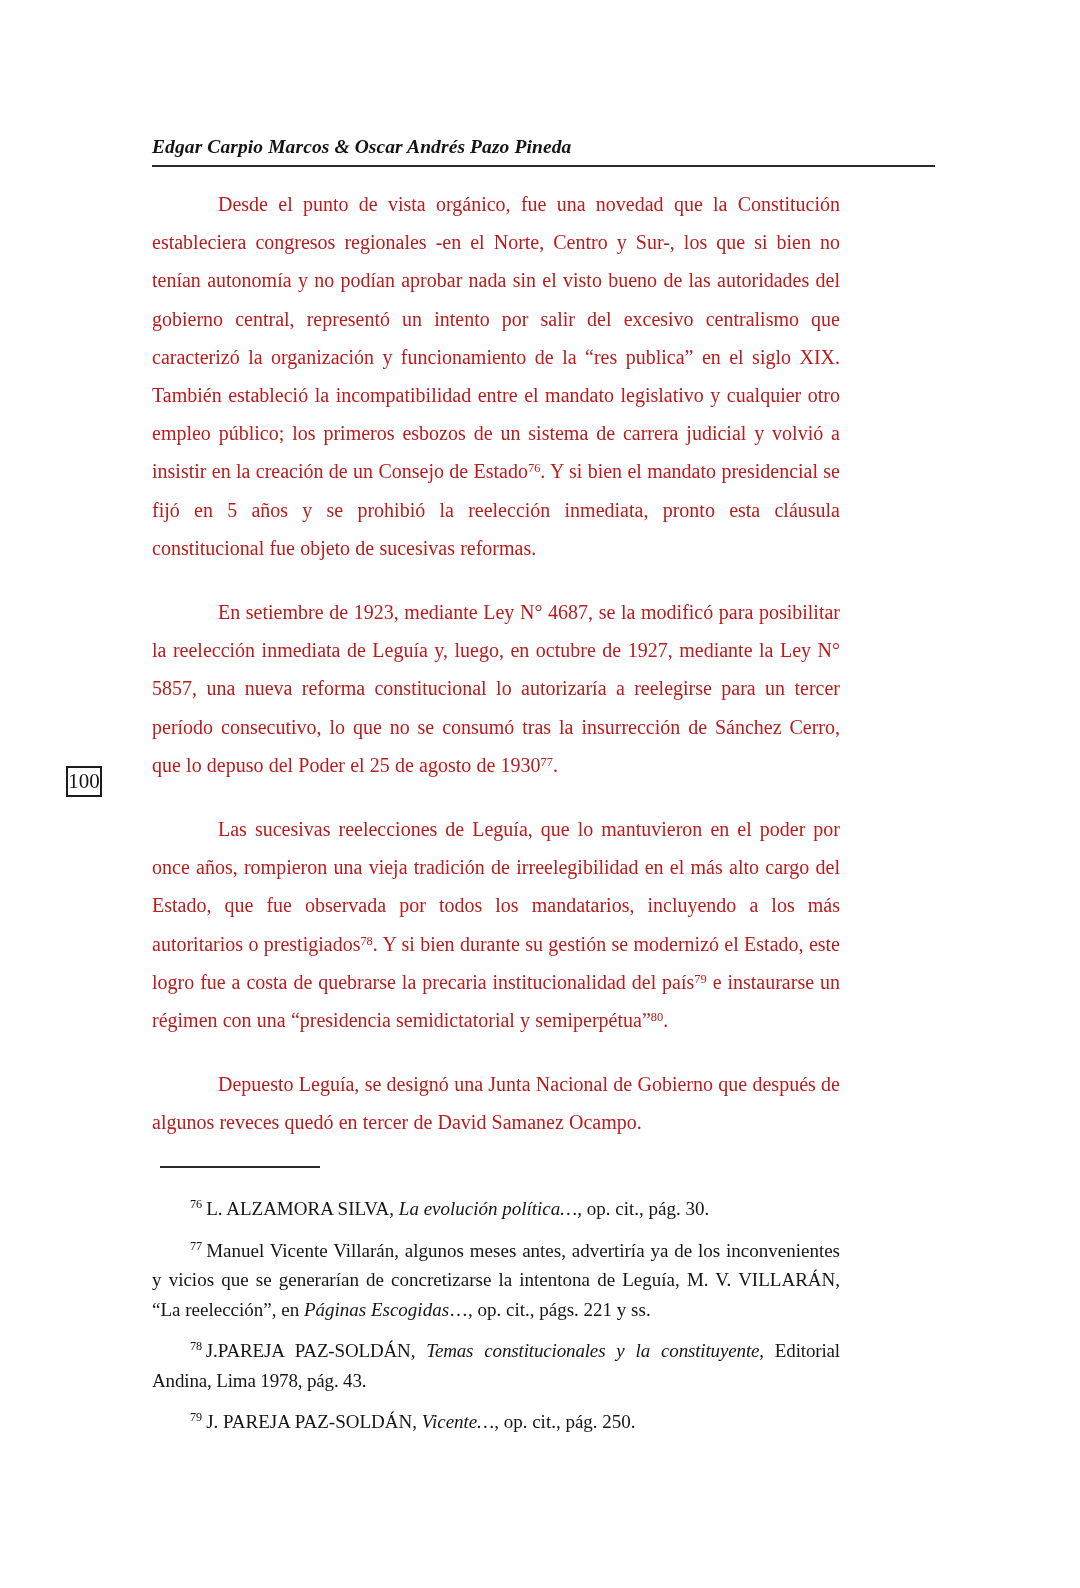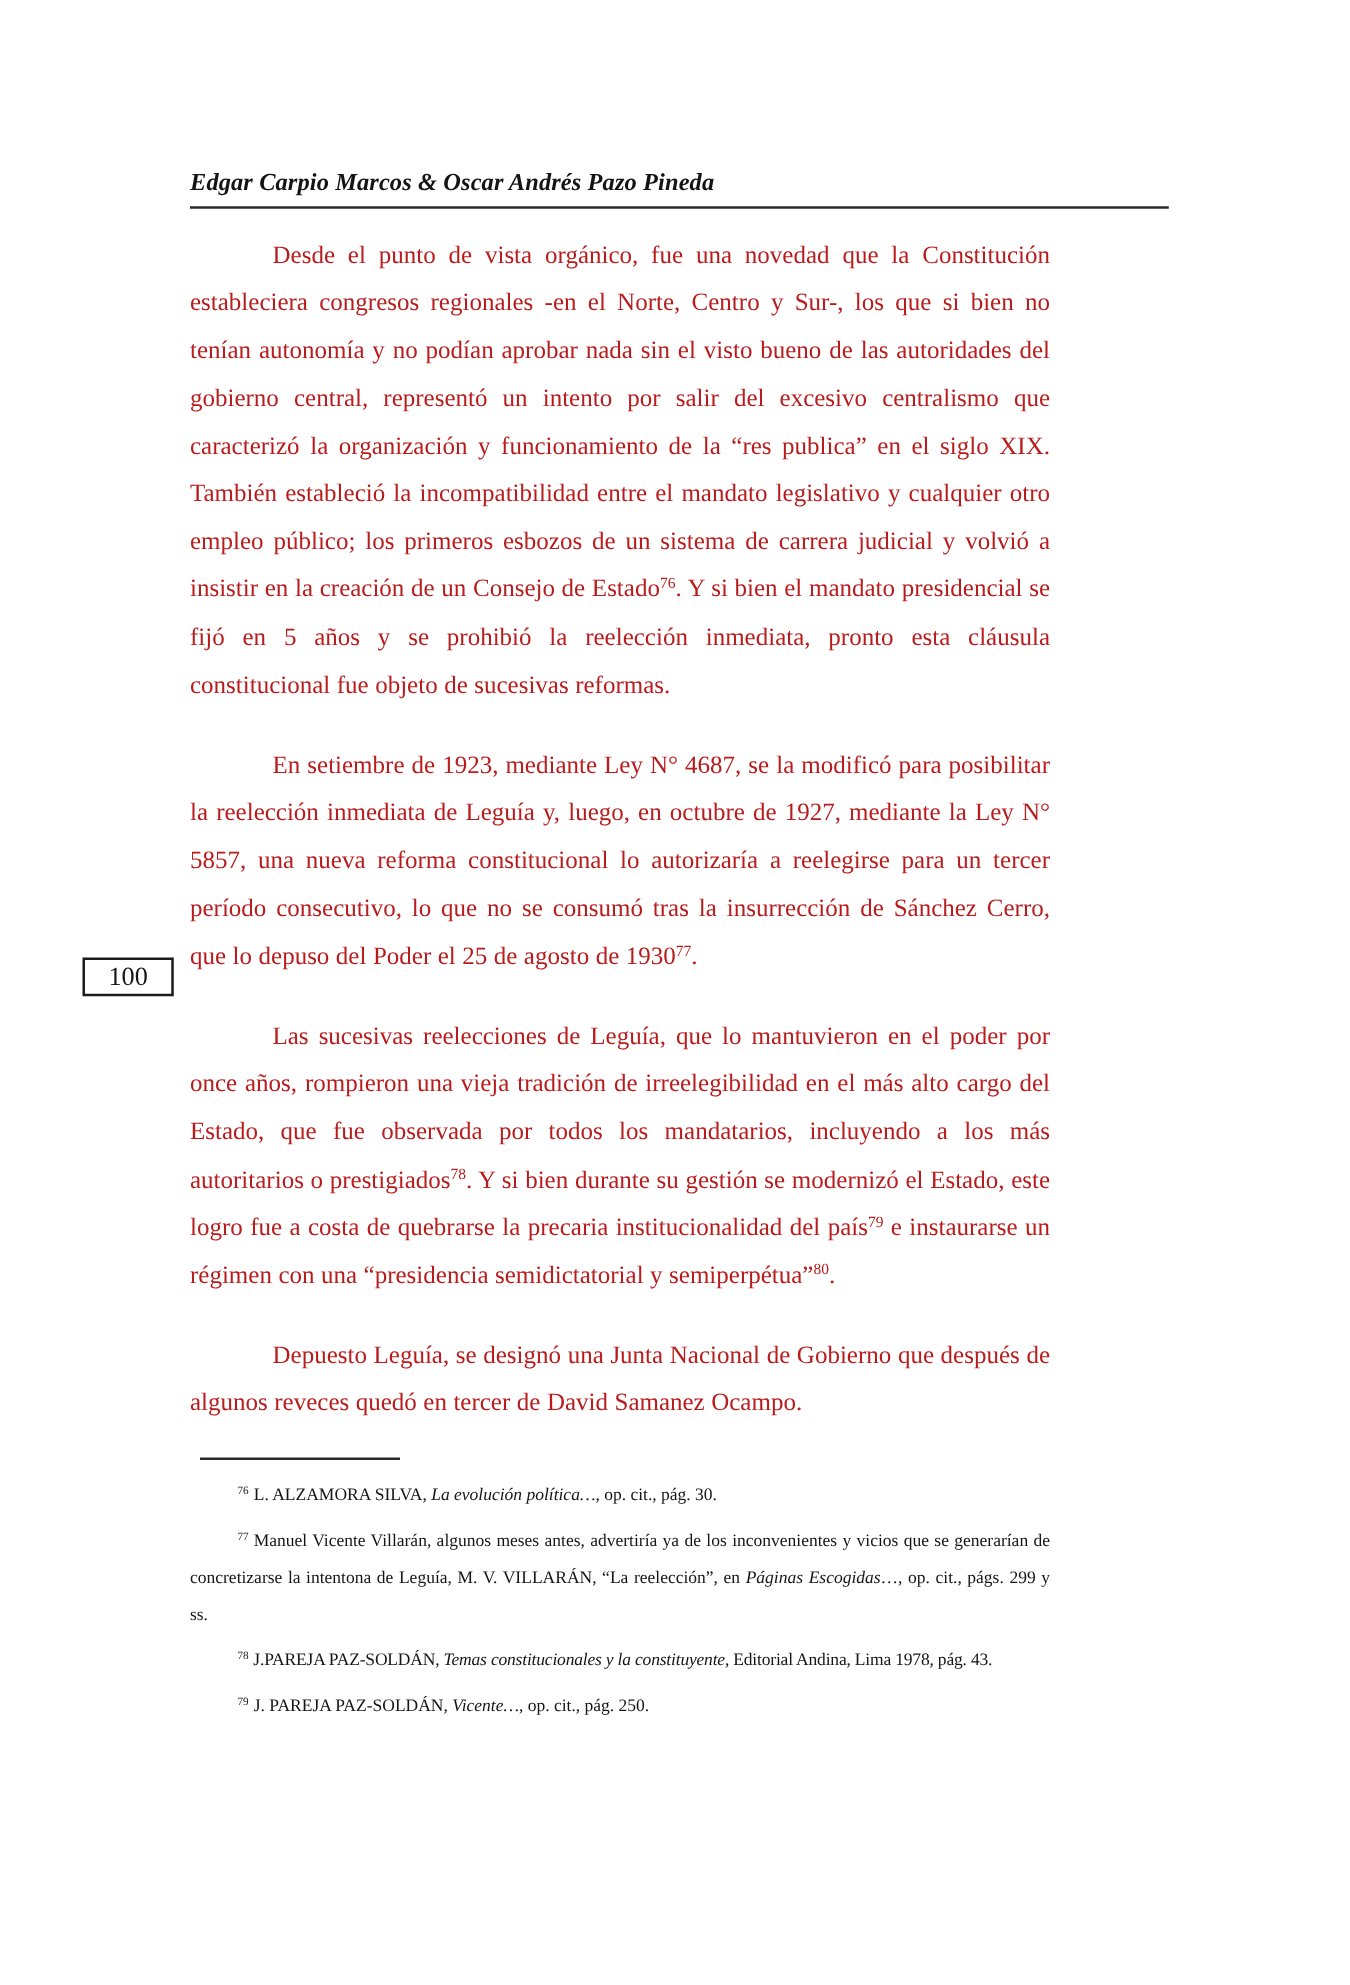--- a/index.html
+++ b/index.html
@@ -62,21 +62,21 @@
     font-size: 0.62em;
     vertical-align: 0.52em;
     line-height: 0;
   }
 
   
   .page-num-box {
     position: absolute;
     left: 66px;
     top: 766px;
-    width: 73px;
+    width: 36px;
     height: 31px;
     border: 2.6px solid #1b1b1b;
     box-sizing: border-box;
     display: flex;
     align-items: center;
     justify-content: center;
   }
   .page-num-box span {
     font-size: 21px;
     line-height: 1;
@@ -92,24 +92,24 @@
     height: 0;
     border-top: 2.2px solid #2a2a2a;
   }
   .footnotes {
     position: absolute;
     left: 152px;
     top: 1182px;
     width: 688px;
   }
   .fn {
-    margin: 0 0 7px 0;
+    margin: 12px 0 7px 0;
     text-align: justify;
     text-justify: inter-word;
-    font-size: 14px;
+    font-size: 19px;
     line-height: 29.5px;
     text-indent: 38px;
     color: #151515;
   }
   .fn:last-child { margin-bottom: 0; }
   .fn .fn-num {
     font-size: 0.64em;
     vertical-align: 0.55em;
     line-height: 0;
     margin-right: 4px;
@@ -140,21 +140,21 @@
     <p class="para">Depuesto Leguía, se designó una Junta Nacional de Gobierno que después de algunos reveces quedó en tercer de David Samanez Ocampo.</p>
 
   </div>
 
   <div class="fn-rule"></div>
 
   <div class="footnotes">
 
     <p class="fn"><span class="fn-num">76</span><span>L. ALZAMORA SILVA, </span><i>La evolución política…</i><span>, op. cit., pág. 30.</span></p>
 
-    <p class="fn"><span class="fn-num">77</span><span>Manuel Vicente Villarán, algunos meses antes, advertiría ya de los inconvenientes y vicios que se generarían de concretizarse la intentona de Leguía, M. V. VILLARÁN, “La reelección”, en </span><i>Páginas Escogidas</i><span>…, op. cit., págs. 299 y ss.</span></p>
+    <p class="fn"><span class="fn-num">77</span><span>Manuel Vicente Villarán, algunos meses antes, advertiría ya de los inconvenientes y vicios que se generarían de concretizarse la intentona de Leguía, M. V. VILLARÁN, “La reelección”, en </span><i>Páginas Escogidas</i><span>…, op. cit., págs. 221 y ss.</span></p>
 
     <p class="fn fn-tight"><span class="fn-num">78</span><span>J.PAREJA PAZ-SOLDÁN, </span><i>Temas constitucionales y la constituyente</i><span>, Editorial Andina, Lima 1978, pág. 43.</span></p>
 
     <p class="fn"><span class="fn-num">79</span><span>J. PAREJA PAZ-SOLDÁN, </span><i>Vicente…</i><span>, op. cit., pág. 250.</span></p>
 
 
   </div>
 
 </div>
 

